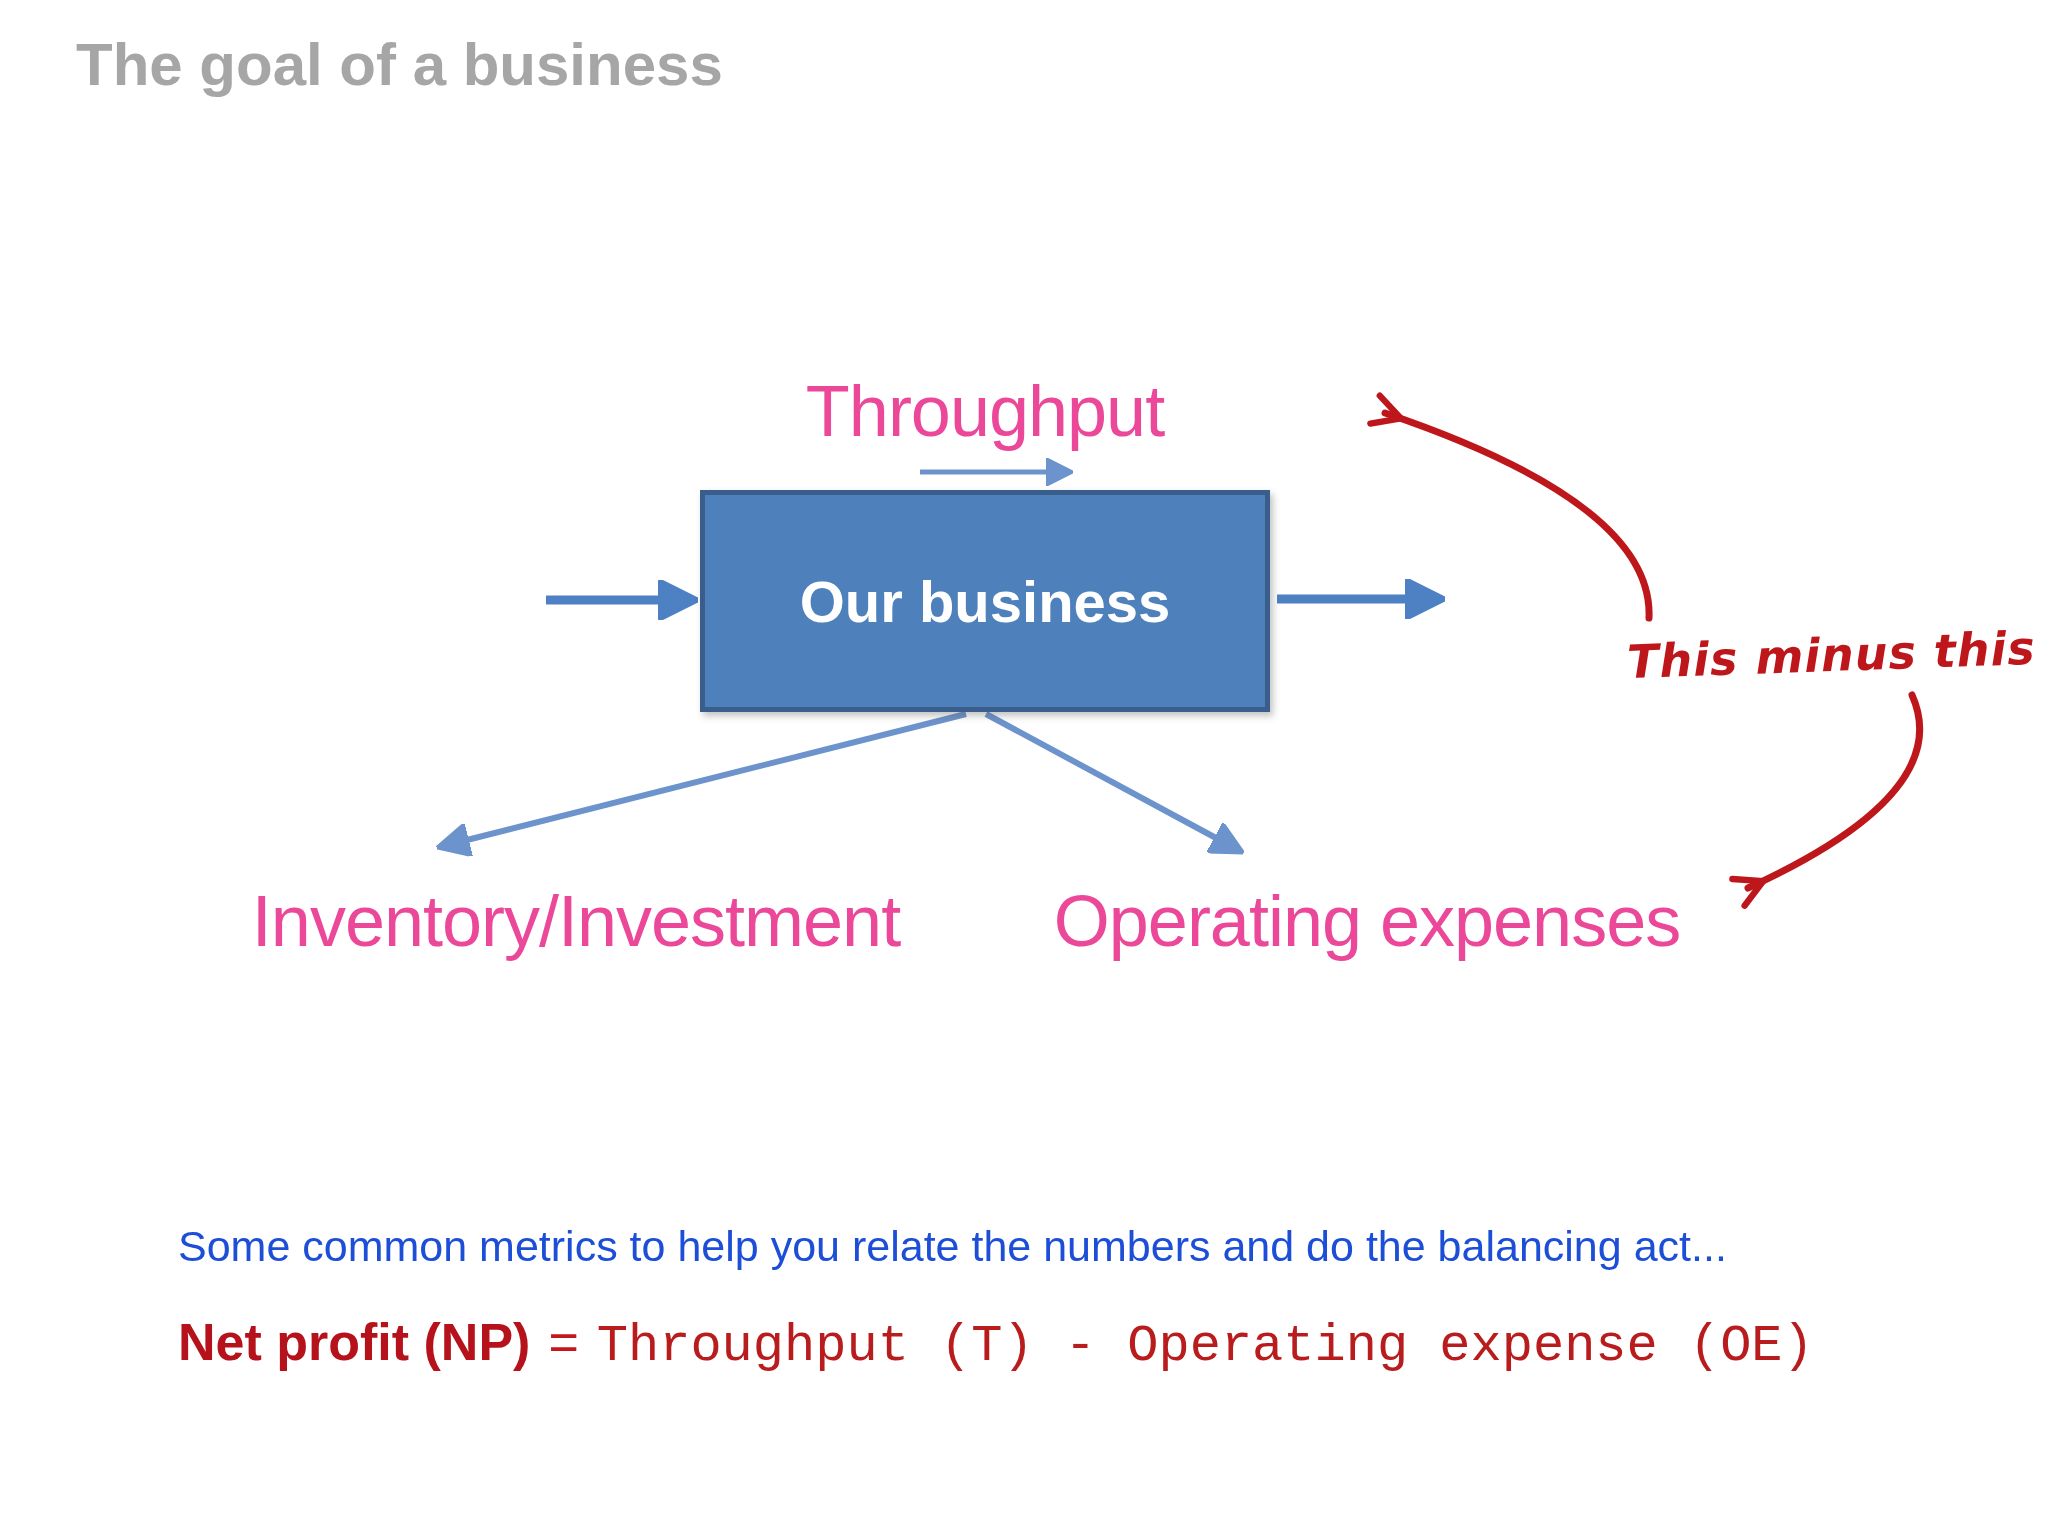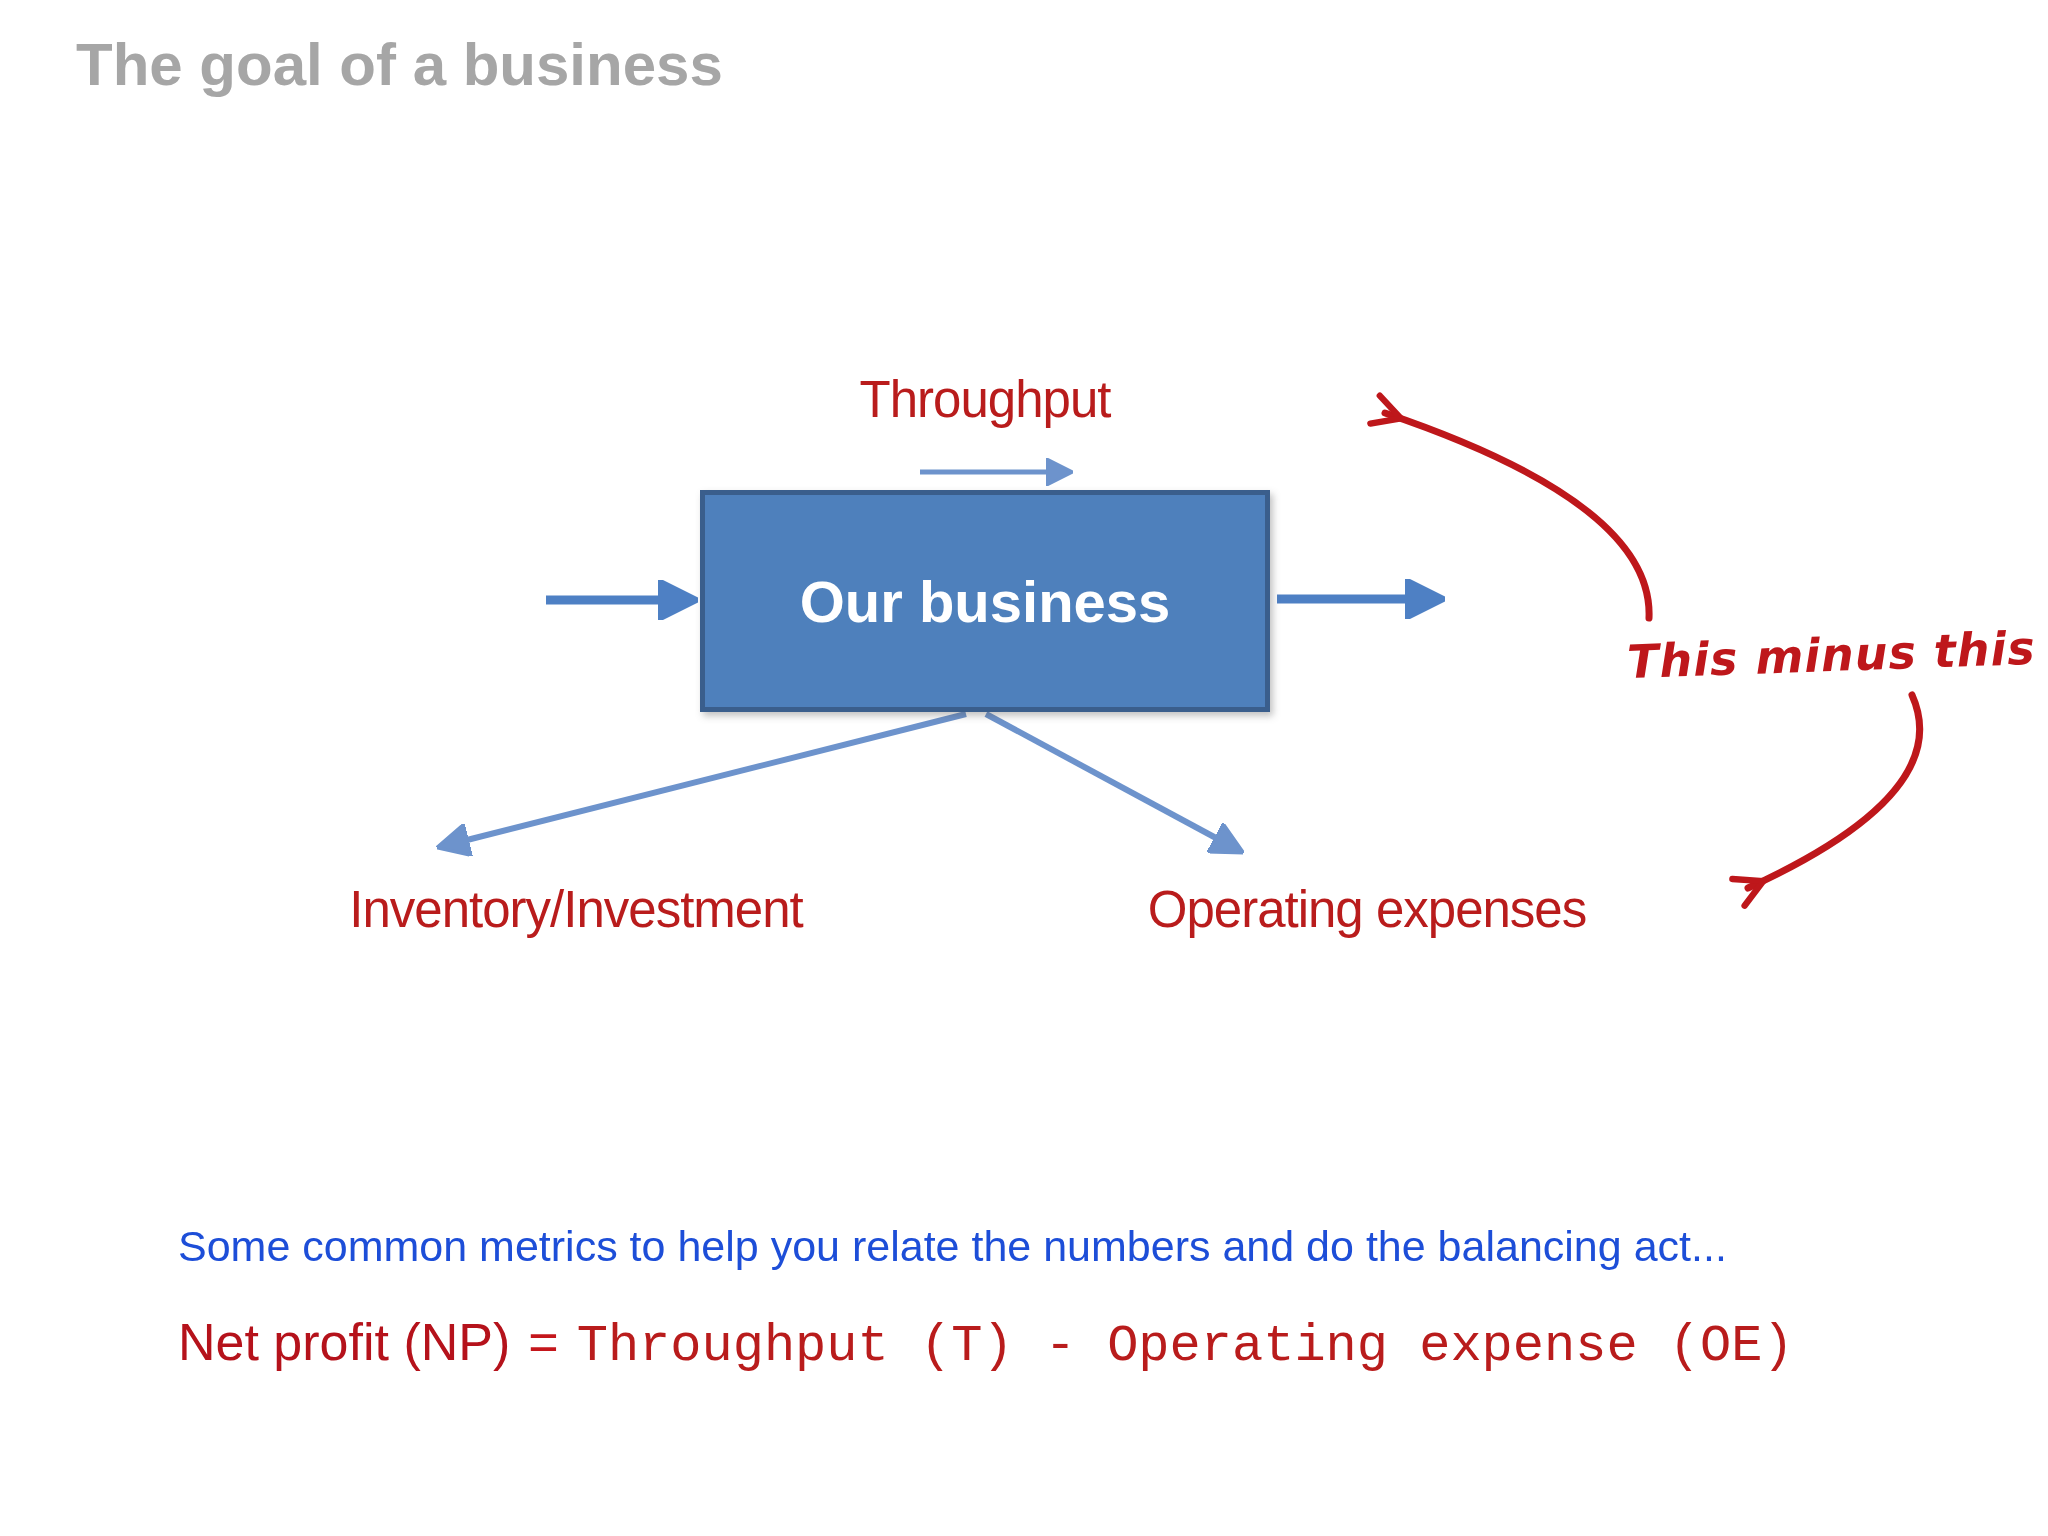--- a/index.html
+++ b/index.html
@@ -27,22 +27,22 @@
   }
   .diagram-svg {
     position: absolute;
     left: 0;
     top: 0;
     width: 2048px;
     height: 1536px;
   }
   .label {
     position: absolute;
-    color: #b91c1c;
-    font-size: 51px;
+    color: #ec4899;
+    font-size: 72px;
     font-weight: 400;
     letter-spacing: -1px;
     white-space: nowrap;
     transform: translateX(-50%);
   }
   .label-throughput { left: 985px; top: 370px; }
   .label-inventory  { left: 576px; top: 880px; }
   .label-opex       { left: 1367px; top: 880px; }
   .business-box {
     position: absolute;
@@ -88,21 +88,21 @@
     white-space: nowrap;
   }
   .formula {
     position: absolute;
     left: 178px;
     top: 1312px;
     font-size: 52px;
     white-space: nowrap;
   }
   .formula .np {
-    font-weight: normal;
+    font-weight: bold;
     color: #B5121B;
     margin-right: 18px;
   }
   .formula .eq {
     color: #C4161B;
     margin-right: 18px;
   }
   .formula .rhs {
     color: #b91c1c;
     font-family: Liberation Mono, monospace;

